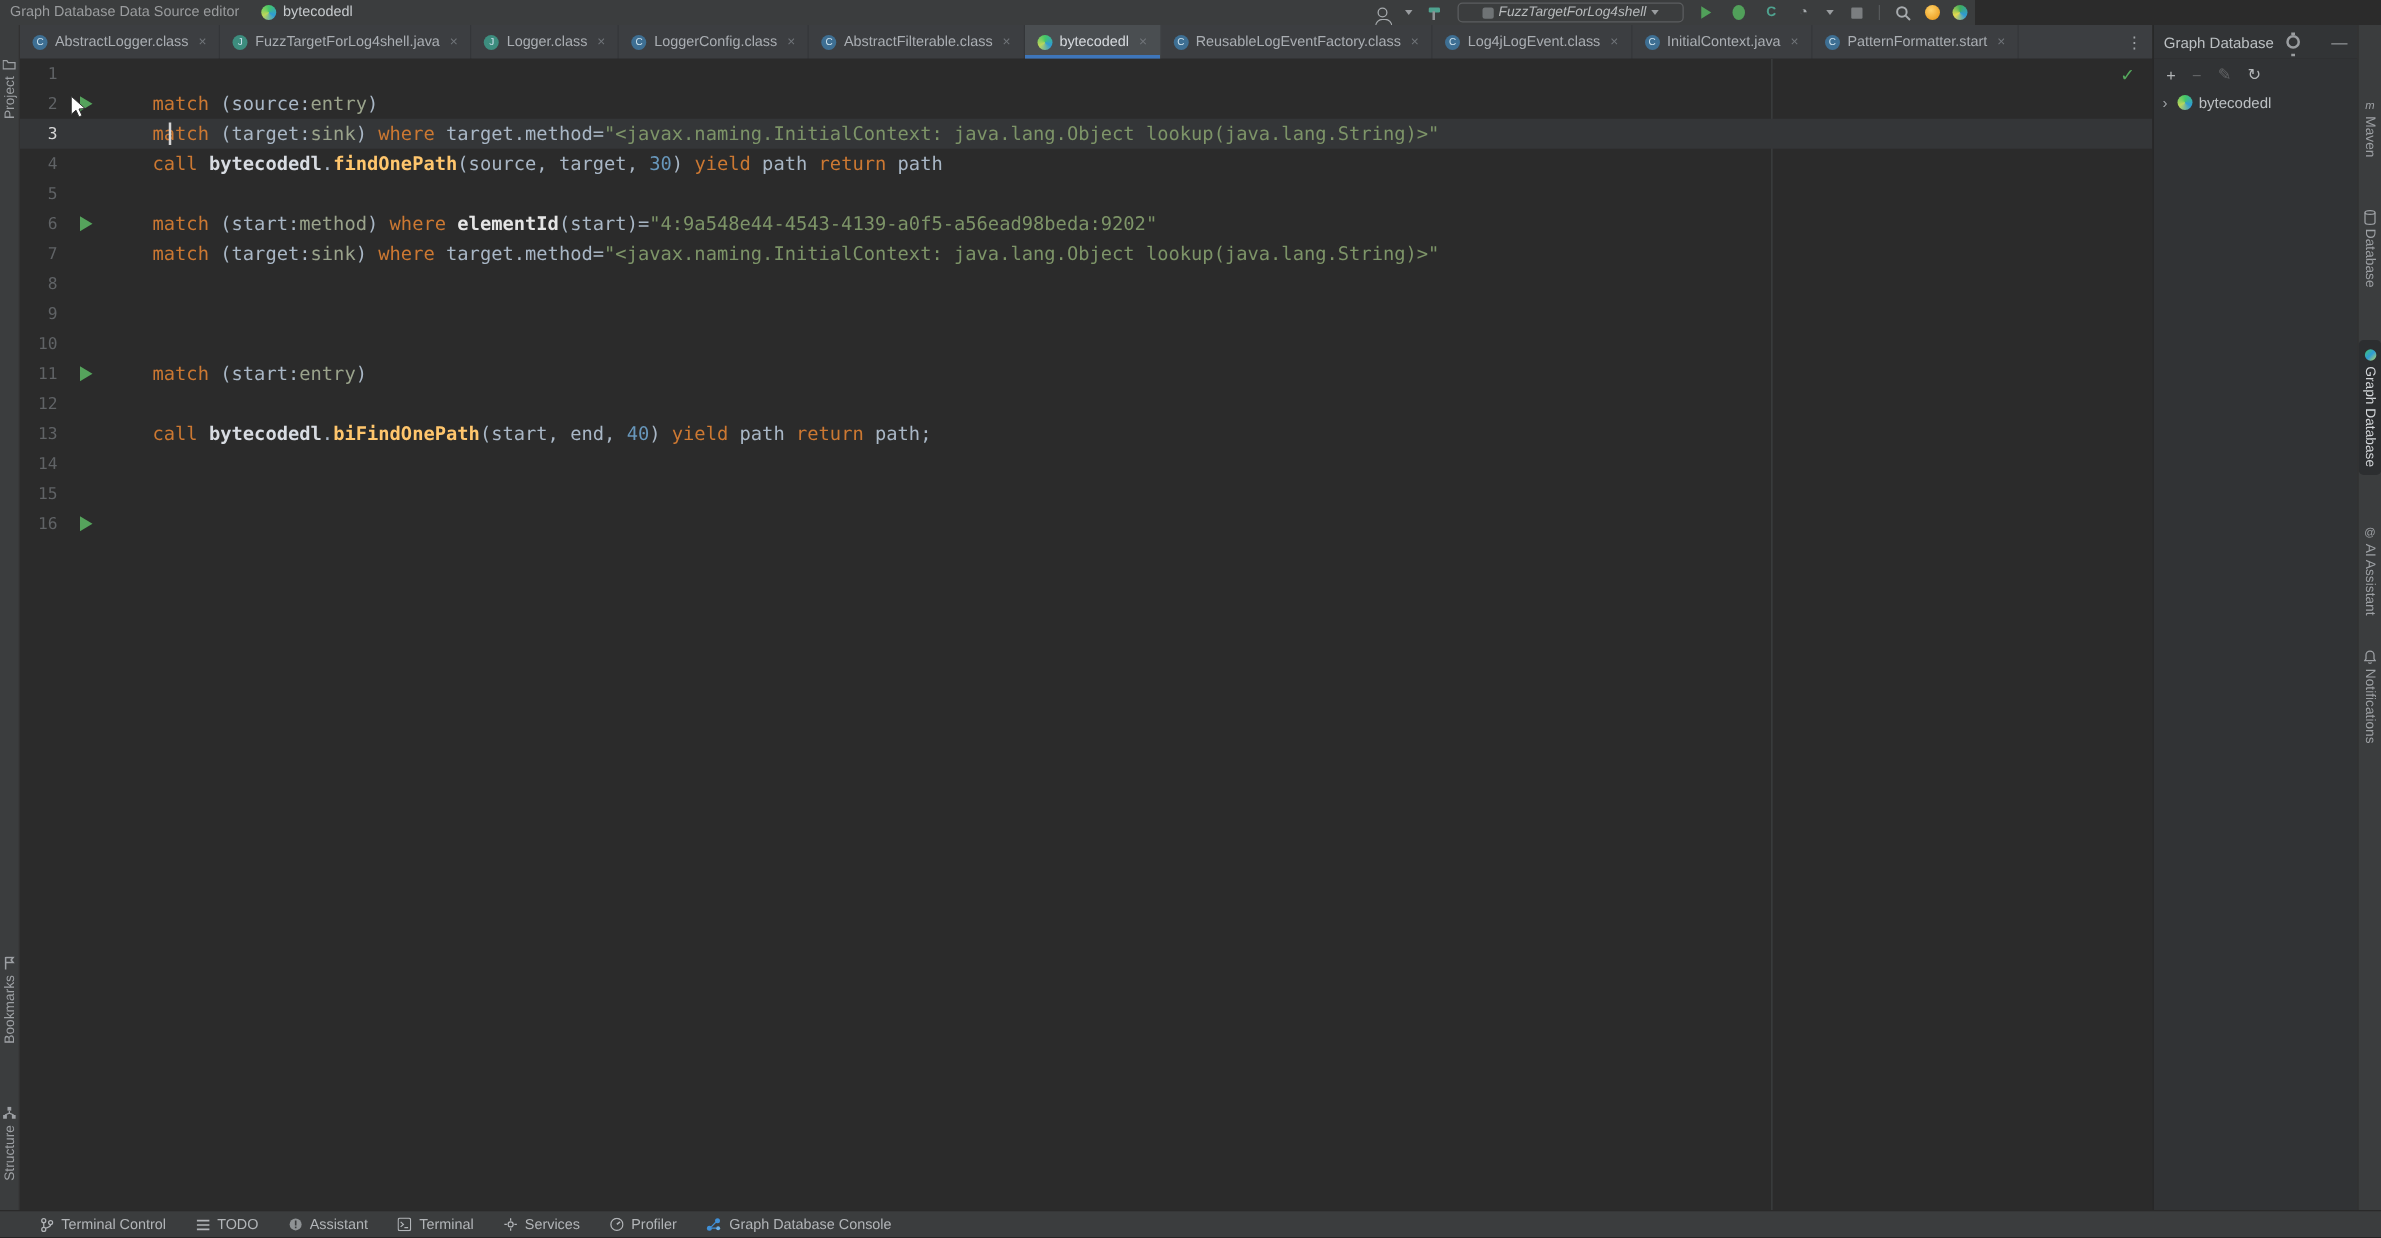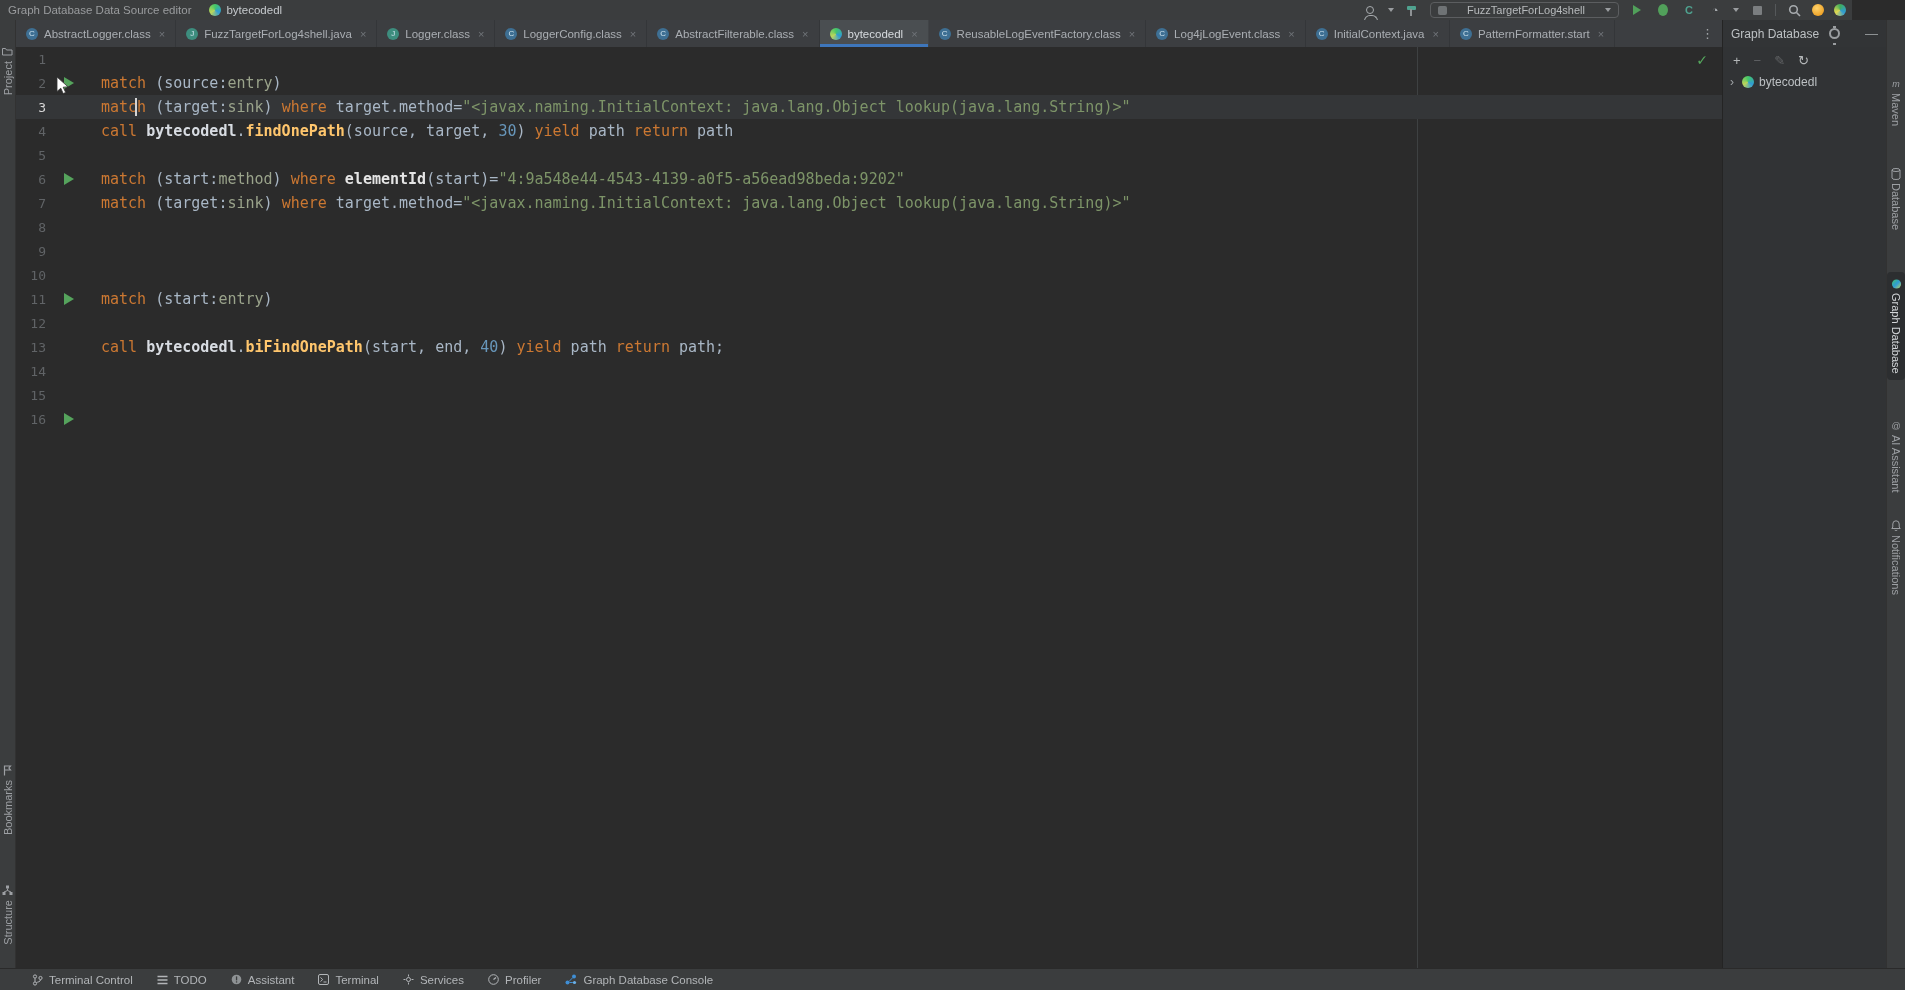--- a/index.html
+++ b/index.html
@@ -2,31 +2,31 @@
 <html><head>
 <meta charset="utf-8">
 <style>
   * { margin:0; padding:0; box-sizing:border-box; }
   html,body { background:#1e1e1e; }
   body { font-family:"Liberation Sans","DejaVu Sans",sans-serif; }
   #app { position:relative; width:1905px; height:990px; background:#2b2b2b; overflow:hidden;
          color:#a9b7c6; }
 
   
-  .titlebar { position:absolute; left:0; top:0; width:1852px; height:20px; background:#3b3d3e;
+  .titlebar { position:absolute; left:0; top:0; width:1580px; height:20px; background:#3b3d3e;
               display:flex; align-items:center; font-size:11.5px; color:#8e9093; }
   .titlebar .crumb { margin-left:8px; color:#9a9c9e; }
   .file-chip { display:flex; align-items:center; gap:5px; margin-left:18px; color:#c6cacd; }
   .gd-icon { width:12px; height:12px; border-radius:50%;
              background:conic-gradient(#44c767,#2e9bd6,#bcd65a,#44c767); display:inline-block; }
   .tb-right { margin-left:auto; display:flex; align-items:center; gap:10px; padding-right:6px; }
   .tb-ic { width:16px; height:14px; display:flex; align-items:center; justify-content:center;
            color:#a7abae; font-size:11px; }
-  .combo { display:flex; align-items:center; gap:20px; border:1px solid #5c5e60; border-radius:4px;
-           height:16px; padding:0 7px; color:#b7babc; font-size:11px; }
+  .combo { display:flex; align-items:center; gap:4px; border:1px solid #5c5e60; border-radius:4px;
+           height:16px; padding:0 19px; color:#b7babc; font-size:11px;font-style:italic; }
   .combo .sq { width:9px; height:9px; background:#6f7375; border-radius:2px; }
   .caret-dn { width:0; height:0; border-left:3.5px solid transparent; border-right:3.5px solid transparent;
               border-top:4px solid #9a9da0; display:inline-block; }
   .play-tri { width:0; height:0; border-top:5px solid transparent; border-bottom:5px solid transparent;
               border-left:8px solid #51a05a; }
   .bug-ic { width:10px; height:12px; background:#51a05a; border-radius:5px/6px; position:relative; }
   .cov-ic { color:#4fa28f; font-weight:bold; font-size:11px; }
   .stop-sq { width:9px; height:9px; background:#7b7e80; border-radius:1px; }
   .vdiv { width:1px; height:12px; background:#55585a; }
   .dot-orange { width:12px; height:12px; border-radius:50%; background:radial-gradient(circle at 40% 35%,#ffd36b,#e8910f); }
@@ -79,21 +79,21 @@
   .editor { position:absolute; left:16px; top:47px; width:1706px; height:921px; background:#2b2b2b; overflow:hidden; }
   .margin-guide { position:absolute; left:1401px; top:0; bottom:0; width:1px; background:#3e4142; }
   .row { position:relative; display:flex; align-items:center; height:24px;
          font-family:"DejaVu Sans Mono",monospace; font-size:15px; }
   .row.current { background:#343638; }
   .ln { width:30px; text-align:right; color:#606366; font-size:13px; flex:0 0 auto; }
   .row.current .ln { color:#d6d6d6; }
   .runslot { width:30px; margin-left:8px; display:flex; justify-content:center; flex:0 0 auto; }
   .run-tri { width:0; height:0; border-top:6px solid transparent; border-bottom:6px solid transparent;
              border-left:10px solid #55a35c; cursor:pointer; }
-  .code { margin-left:1px; white-space:pre;padding-left:16px; }
+  .code { margin-left:22px; white-space:pre;padding-left:16px; }
   .kw  { color:#cc7832; }
   .pl  { color:#a9b7c6; }
   .lb  { color:#9aa38b; }
   .str { color:#7d9468; }
   .num { color:#6897bb; }
   .fn  { color:#ffc66d; font-weight:bold; }
   .bd  { color:#d8dce2; font-weight:bold; }
   .fx  { color:#e5e5e5; font-weight:bold; }
   .caret-bar { position:absolute; left:119px; top:51px; width:1.6px; height:18px; background:#d4d4d4; }
   .inspect-ok { position:absolute; right:14px; top:5px; color:#55a85d; font-size:14px; font-weight:bold; }

